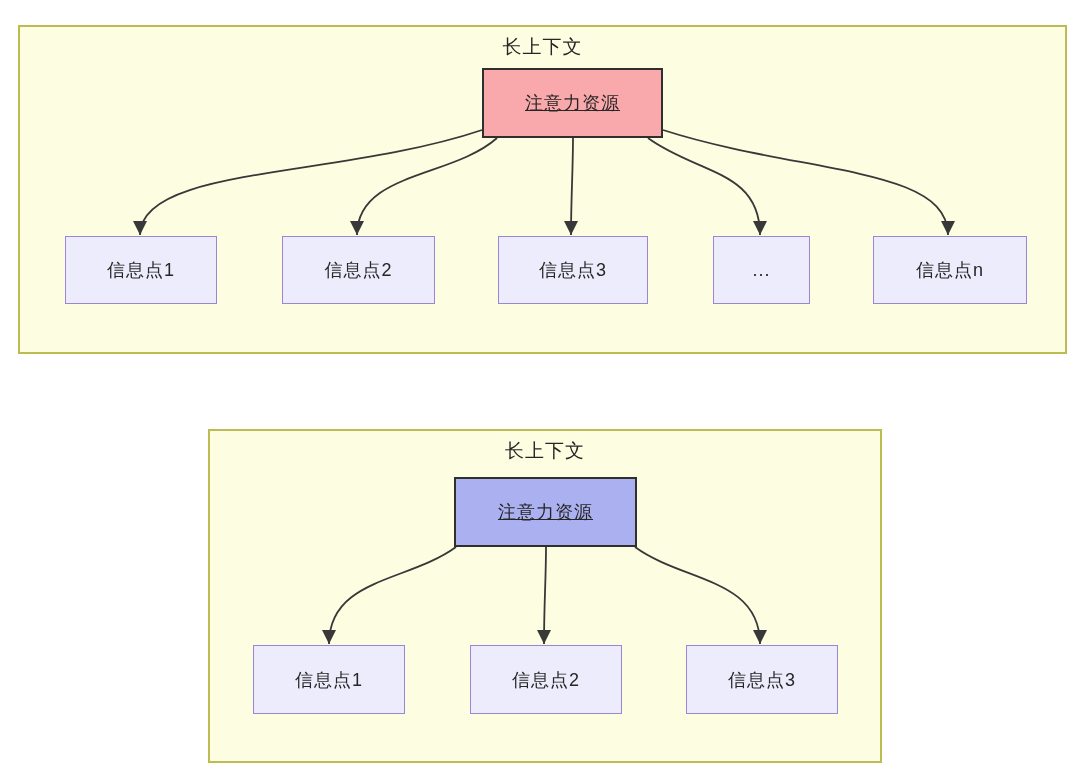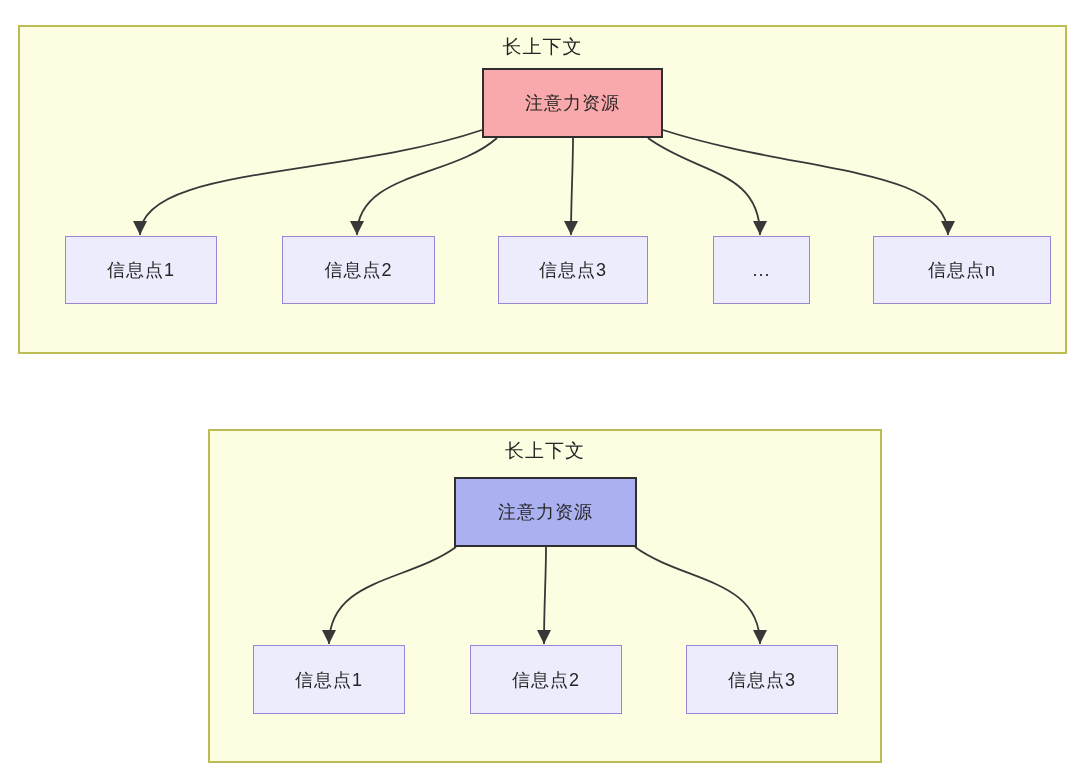--- a/index.html
+++ b/index.html
@@ -54,34 +54,35 @@
     display: flex;
     align-items: center;
     justify-content: center;
     font-size: 18px;
     letter-spacing: 1px;
     color: var(--text, #262626);
     text-align: center;
   }
   .attention {
     border: 2.5px solid var(--attention-border, #2f2f2f);
+    text-decoration: underline;
   }
   .attention-long  { left: 482px; top: 68px;  width: 181px; height: 70px; background: var(--attention-long-fill, #f9a8ab); }
   .attention-short { left: 454px; top: 477px; width: 183px; height: 70px; background: var(--attention-short-fill, #aab0f0); }
 
   .info {
     background: var(--info-fill, #ececfc);
     border: 1.5px solid var(--info-border, #9b85d6);
   }
   .t-row { top: 236px; height: 68px; }
   .t1 { left: 65px;  width: 152px; }
   .t2 { left: 282px; width: 153px; }
   .t3 { left: 498px; width: 150px; }
   .t4 { left: 713px; width: 97px;  }
-  .t5 { left: 873px; width: 178px; }
+  .t5 { left: 873px; width: 154px; }
 
   .s-row { top: 645px; height: 69px; }
   .s1 { left: 253px; width: 152px; }
   .s2 { left: 470px; width: 152px; }
   .s3 { left: 686px; width: 152px; }
 </style>
 </head>
 <body>
 
 <div id="canvas">

